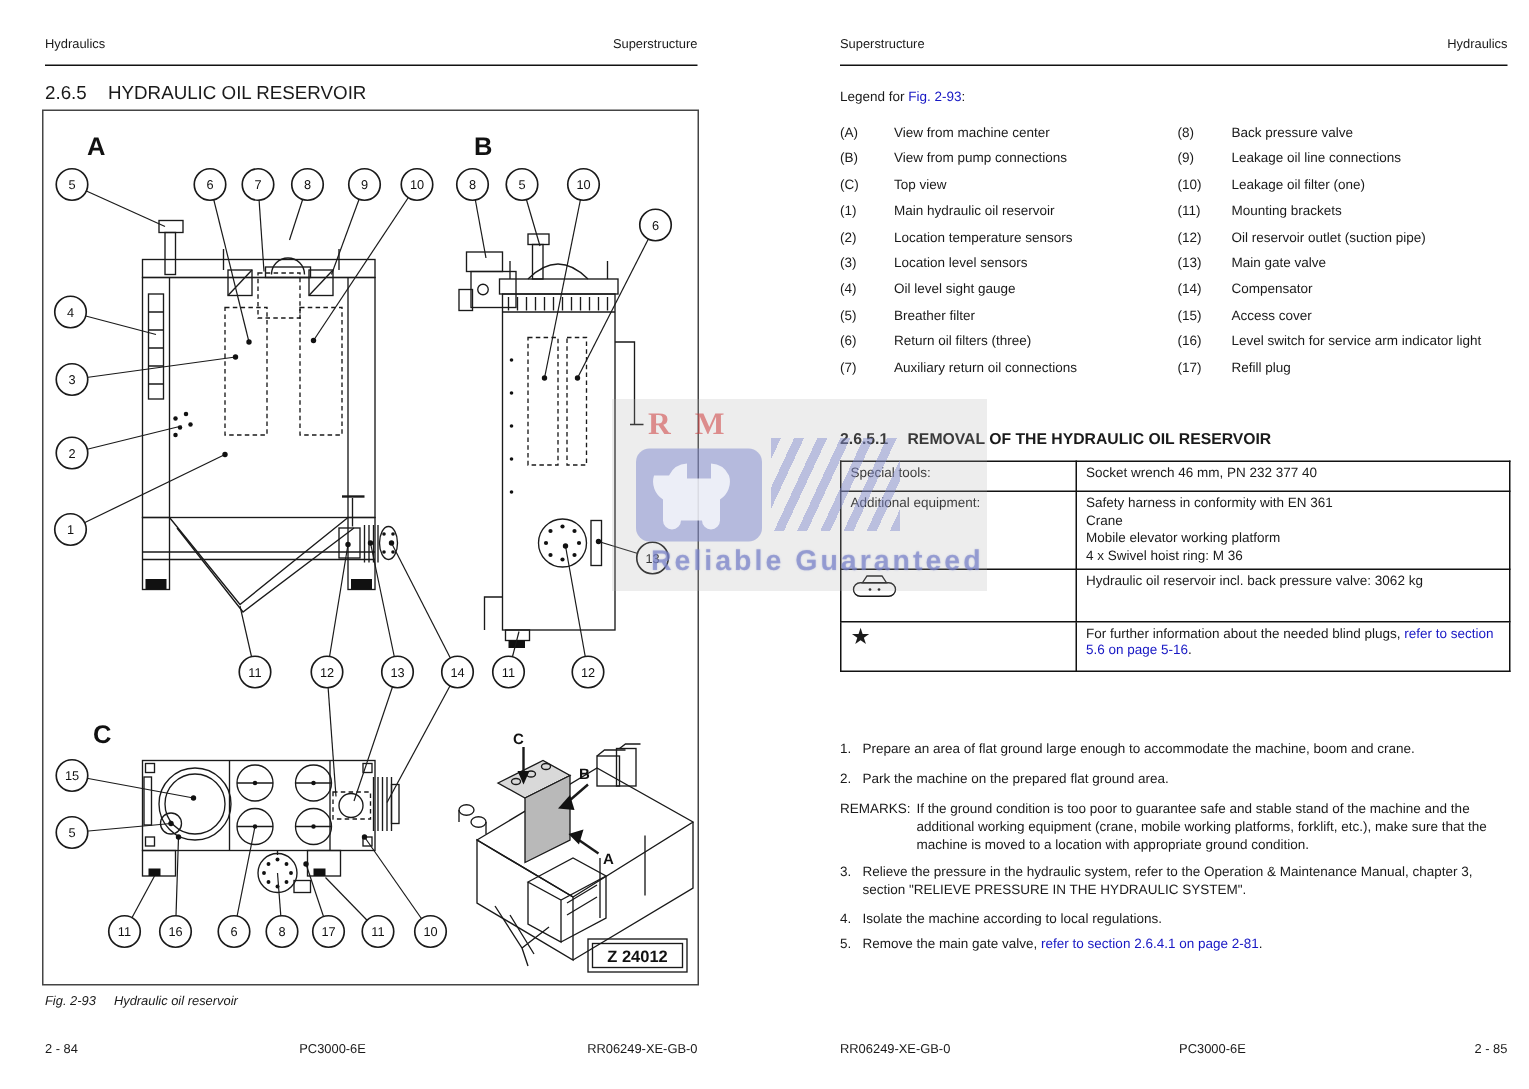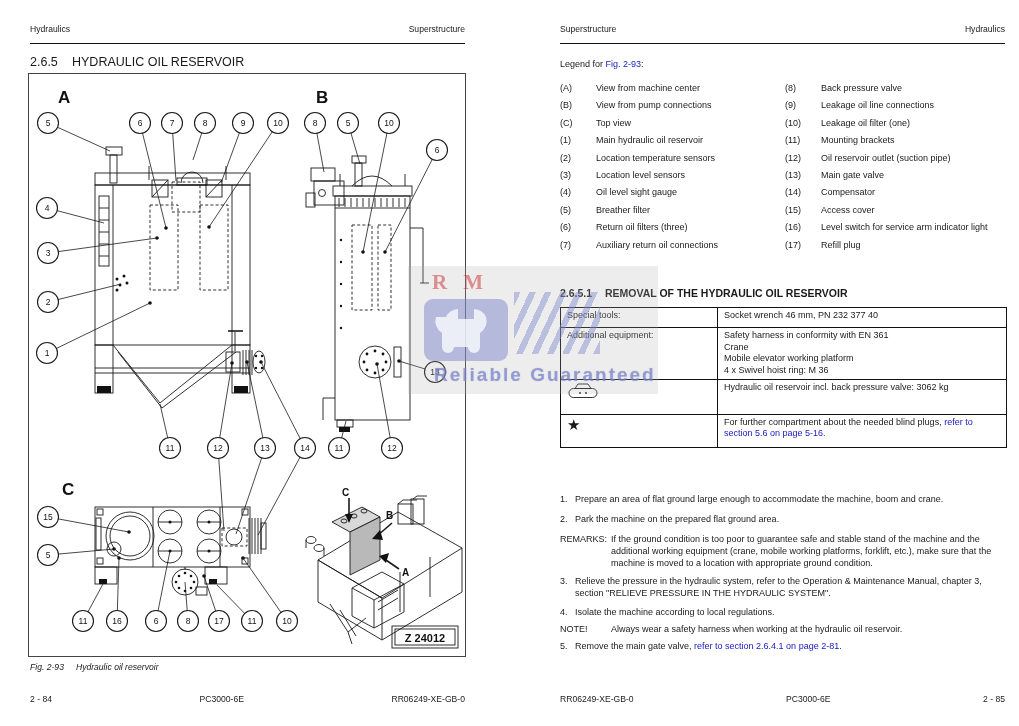--- a/index.html
+++ b/index.html
@@ -513,21 +513,21 @@
               <circle class="fl" cx="19" cy="11" r="0.9"></circle>
         </svg>
       </td>
       <td>Hydraulic oil reservoir incl. back pressure valve: 3062 kg</td>
     </tr>
     <tr>
       <td class="ic" style="height:28px;">
         <span class="star">★</span>
       </td>
       <td>
-        <span>For further compartment about the needed blind plugs, </span><a class="lnk">refer to section 5.6 on page 5-16</a><span>.</span>
+        <span>For further information about the needed blind plugs, </span><a class="lnk">refer to section 5.6 on page 5-16</a><span>.</span>
       </td>
     </tr>
   </tbody>
     </table>
 
   <div class="steps">
     <div class="step" style="margin-top:4px;">
       <span class="n">1.</span>
         <span>Prepare an area of flat ground large enough to accommodate the machine, boom and crane.</span>
     </div>
@@ -539,24 +539,20 @@
       <span class="lab">REMARKS:</span>
         <span>If the ground condition is too poor to guarantee safe and stable stand of the machine and the additional working equipment (crane, mobile working platforms, forklift, etc.), make sure that the machine is moved to a location with appropriate ground condition.</span>
     </div>
     <div class="step" style="margin-top:6px;">
       <span class="n">3.</span>
         <span>Relieve the pressure in the hydraulic system, refer to the Operation &amp; Maintenance Manual, chapter 3, section "RELIEVE PRESSURE IN THE HYDRAULIC SYSTEM".</span>
     </div>
     <div class="step" style="margin-top:7px;">
       <span class="n">4.</span>
         <span>Isolate the machine according to local regulations.</span>
-    </div>
-    <div class="rem" style="margin-top:5px;">
-      <span class="lab">NOTE!</span>
-        <span>Always wear a safety harness when working at the hydraulic oil reservoir.</span>
     </div>
     <div class="step" style="margin-top:5px;">
       <span class="n">5.</span>
       <span><span>Remove the main gate valve, </span><a class="lnk">refer to section 2.6.4.1 on page 2-81</a><span>.</span></span>
     </div>
   </div>
 
   <div class="ftr" style="left:51px;width:445px;">
     <span>RR06249-XE-GB-0</span>
     <span>PC3000-6E</span>

